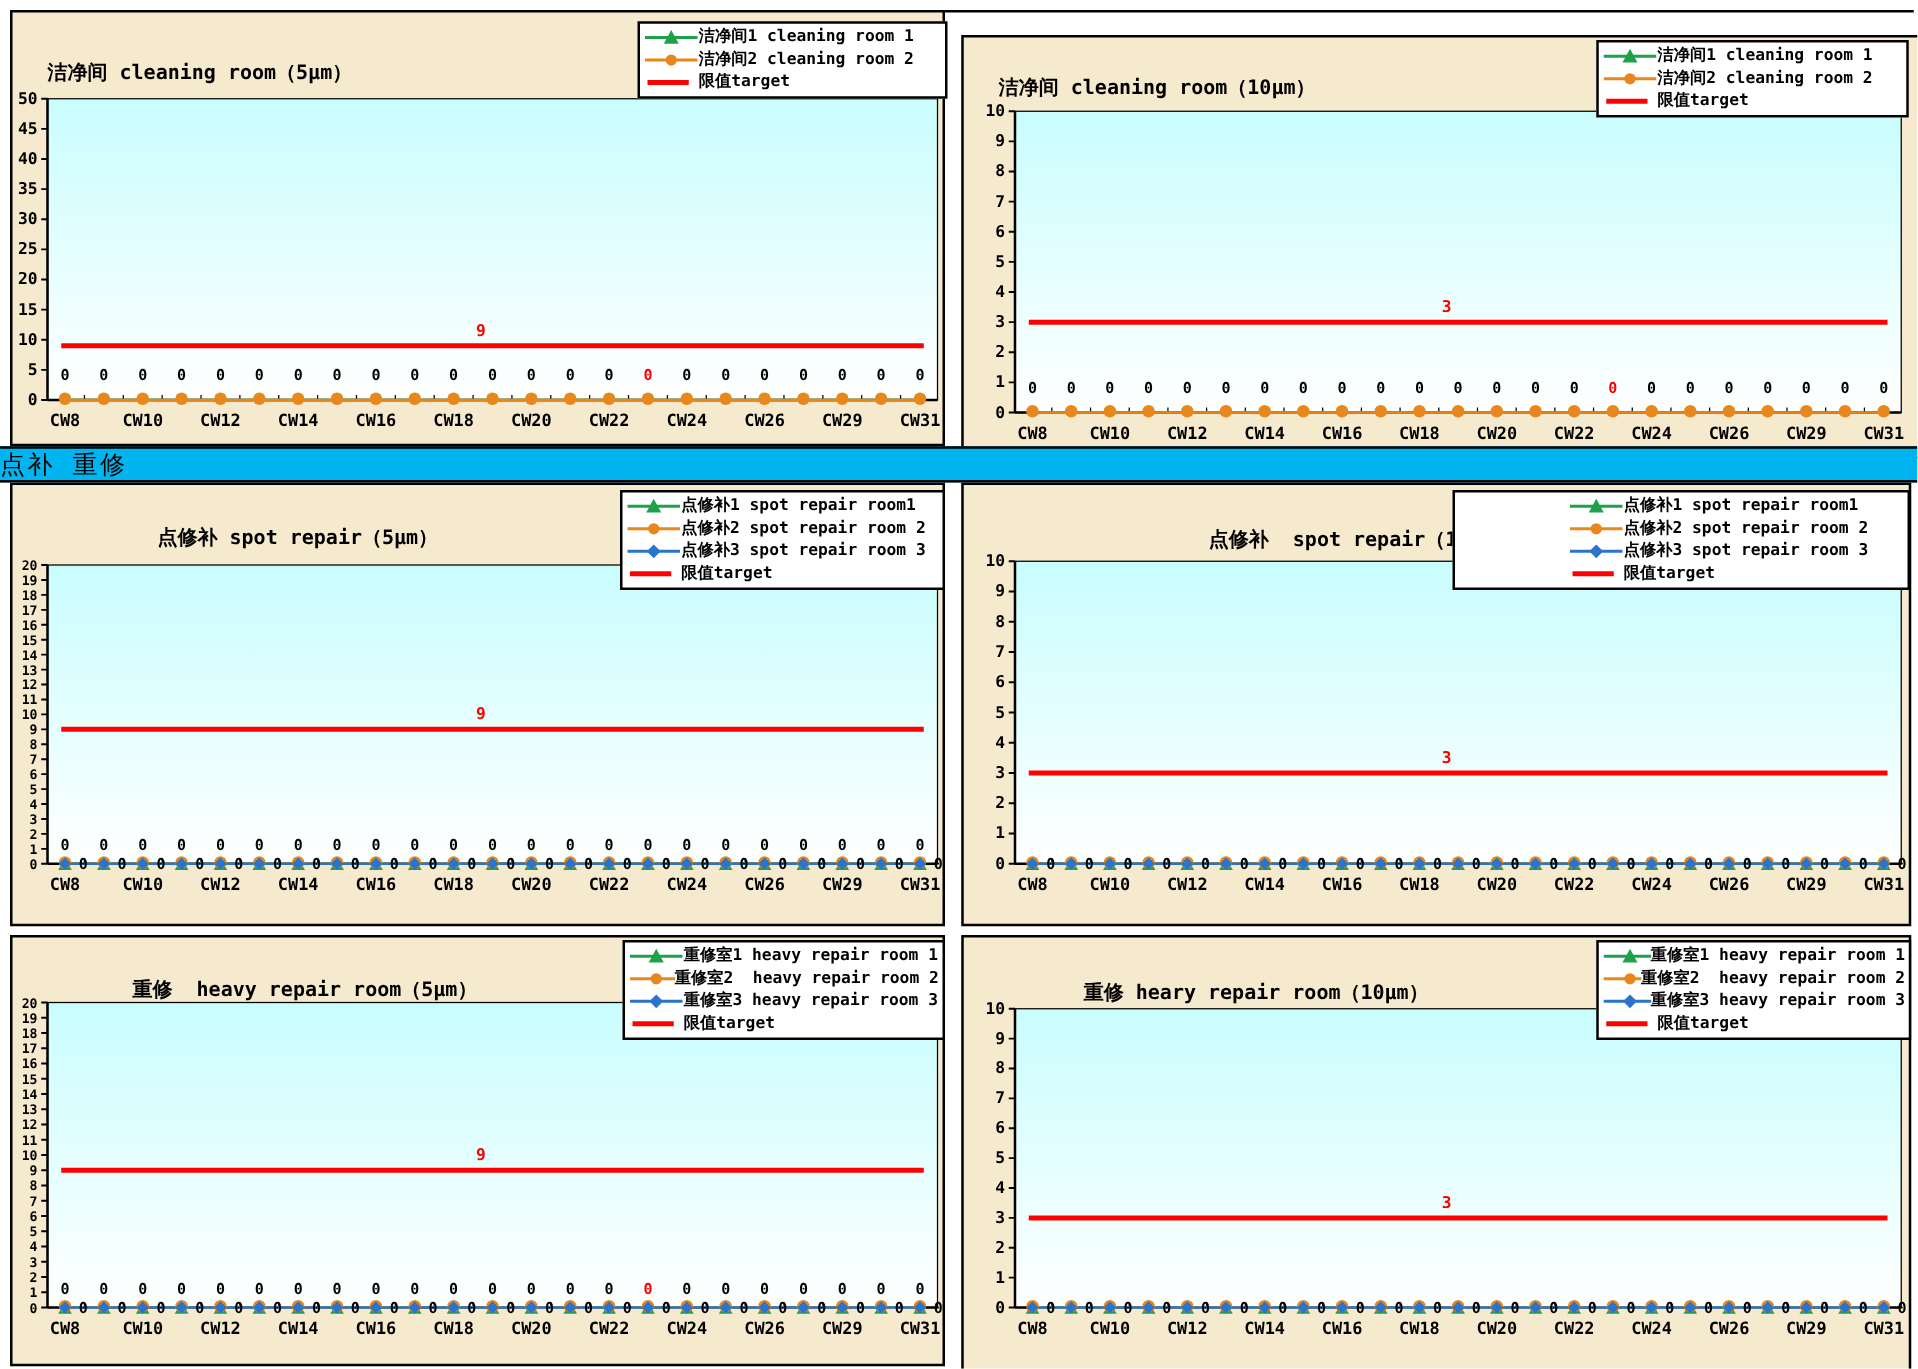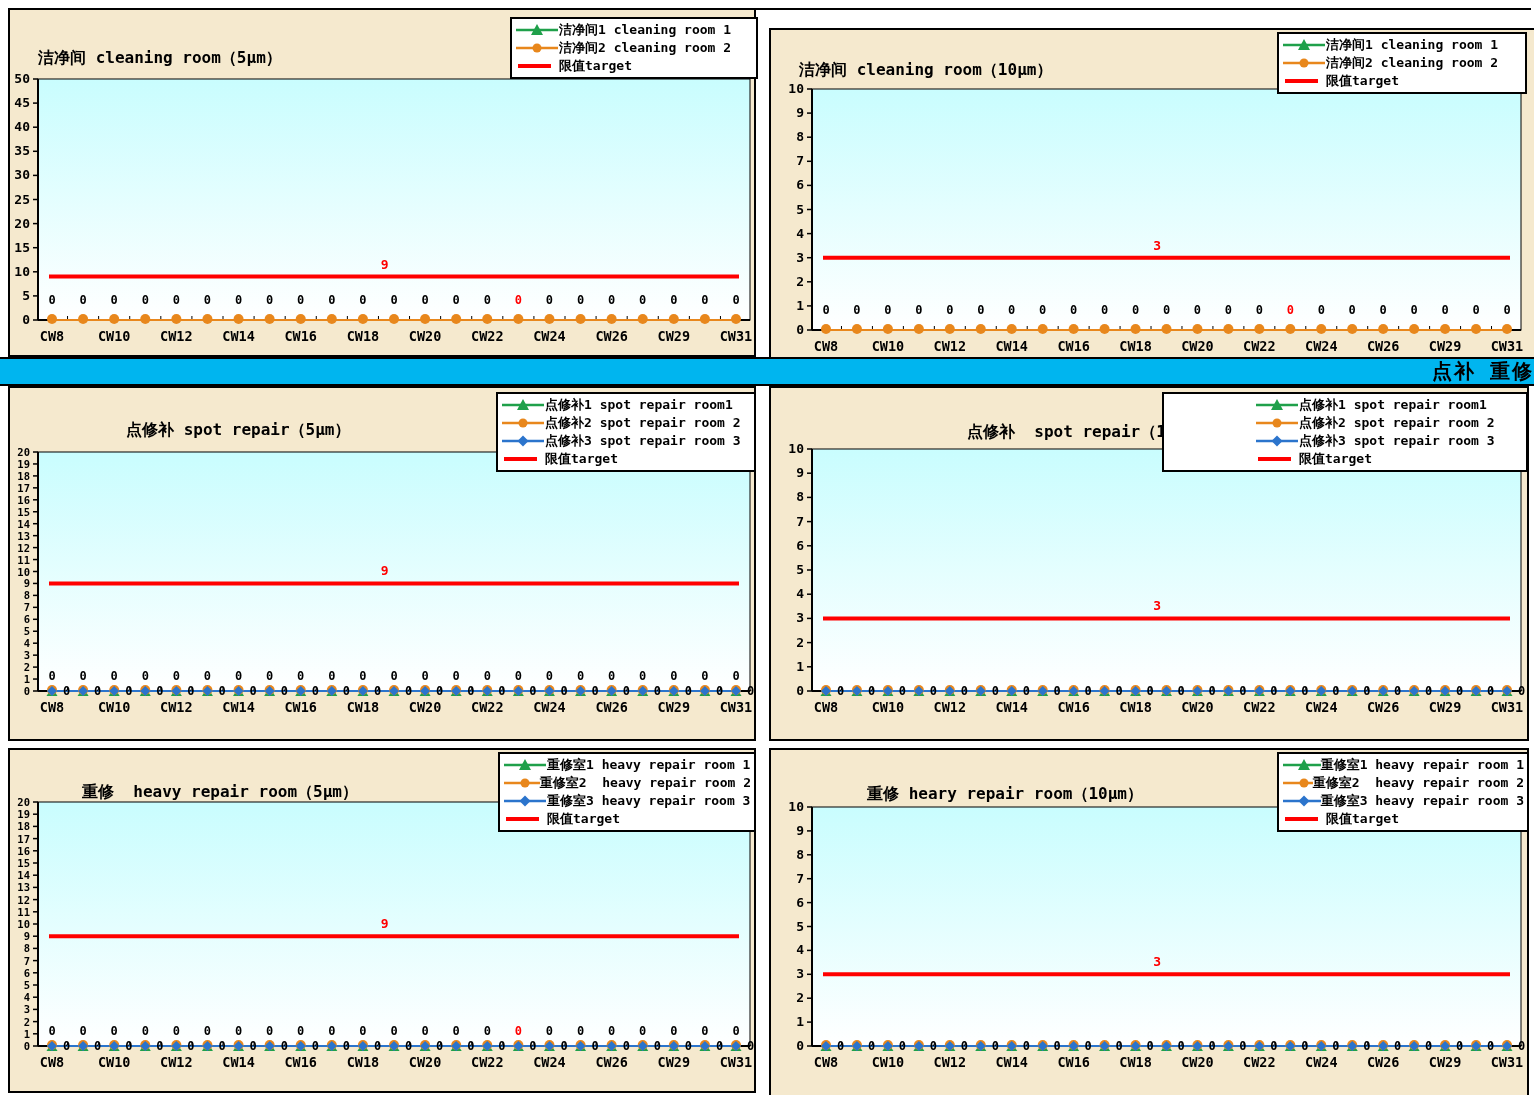--- a/index.html
+++ b/index.html
@@ -32,22 +32,22 @@
   }
   .legend-item{display:flex;align-items:center;height:18px;}
   .legend-item .lbl{
     font-size:13px;font-weight:bold;color:#000;white-space:pre;line-height:18px;
   }
   #banner{
     position:absolute;left:0;top:357px;width:1534px;height:29px;
     box-sizing:border-box;
     background:#00B5EF;
     border-top:2px solid #000;border-bottom:2px solid #000;
-    text-align:right;
-    font-size:20px;font-weight:bold;color:#000;
+    text-align:left;
+    font-size:20px;font-weight:normal;color:#000;
     line-height:25px;
     z-index:4;
     letter-spacing:2px;
   }
 </style>
 </head>
 <body>
 
 <div id="board">
   <div class="top-rule"></div>
@@ -771,21 +771,21 @@
         <div class="legend-item">
           <svg width="44" height="14">
             <line x1="3" y1="7" x2="36" y2="7" stroke="#FF0000" stroke-width="4"></line>
           </svg>
           <span class="lbl">限值target</span>
         </div>
       </div>
   </section>
 
   <section class="panel" style="left: 8px; top: 748px; width: 748px; height: 345px;">
-    <h2 class="title" style="left: 56px; top: 16px; font-size: 16px;">重修  heavy repair room（5μm）</h2>
+    <h2 class="title" style="left: 80px; top: 16px; font-size: 16px;">重修  heavy repair room（5μm）</h2>
     <svg class="plot" width="744" height="341">
         <defs>
           <linearGradient id="g4" x1="0" y1="0" x2="0" y2="1">
             <stop offset="0%" stop-color="#C9FDFE"></stop>
             <stop offset="100%" stop-color="#FFFFFF"></stop>
           </linearGradient>
         </defs>
         <rect x="28" y="52" width="712" height="244" fill="url(#g4)" stroke="#000" stroke-width="1"></rect>
         <line x1="23" y1="296" x2="28" y2="296" stroke="#000" stroke-width="1.5"></line>
         <text x="20" y="300" text-anchor="end" font-size="10.5" font-weight="bold" fill="#000">0</text>

